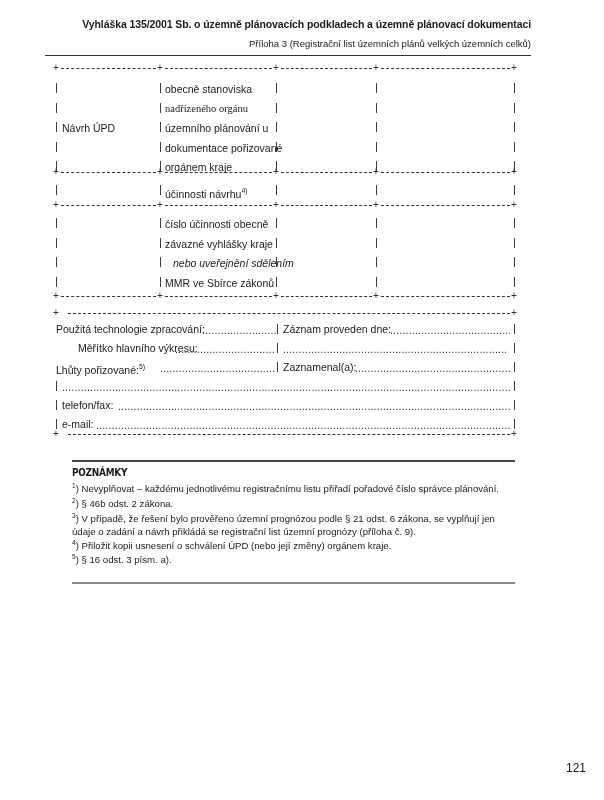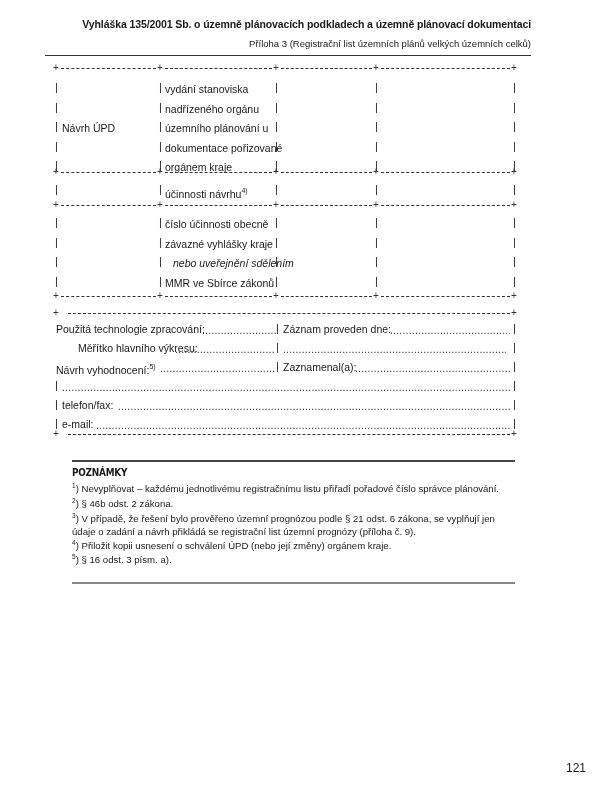--- a/index.html
+++ b/index.html
@@ -37,27 +37,27 @@
       <div style="position: absolute; left: 61px; top: 68px; width: 95px; height: 0px; border-top: 1px dashed rgb(51, 51, 51);"></div>
       <div style="position: absolute; left: 165px; top: 68px; width: 107px; height: 0px; border-top: 1px dashed rgb(51, 51, 51);"></div>
       <div style="position: absolute; left: 281px; top: 68px; width: 91px; height: 0px; border-top: 1px dashed rgb(51, 51, 51);"></div>
       <div style="position: absolute; left: 381px; top: 68px; width: 129px; height: 0px; border-top: 1px dashed rgb(51, 51, 51);"></div>
     </div>
     <div class="pipe" style="left: 55px; top: 81px;">|</div>
     <div class="pipe" style="left: 159px; top: 81px;">|</div>
     <div class="pipe" style="left: 275px; top: 81px;">|</div>
     <div class="pipe" style="left: 375px; top: 81px;">|</div>
     <div class="pipe" style="left: 513px; top: 81px;">|</div>
-    <div class="abs t" style="left: 165px; top: 83px;"><span>vydání stanoviska</span></div>
+    <div class="abs t" style="left: 165px; top: 83px;"><span>obecně stanoviska</span></div>
     <div class="pipe" style="left: 55px; top: 100.6px;">|</div>
     <div class="pipe" style="left: 159px; top: 100.6px;">|</div>
     <div class="pipe" style="left: 275px; top: 100.6px;">|</div>
     <div class="pipe" style="left: 375px; top: 100.6px;">|</div>
     <div class="pipe" style="left: 513px; top: 100.6px;">|</div>
-    <div class="abs t" style="left: 165px; top: 102.6px;"><span>nadřízeného orgánu</span></div>
+    <div class="abs t" style="left: 165px; top: 102.6px; font-family: Liberation Serif, serif;"><span>nadřízeného orgánu</span></div>
     <div class="pipe" style="left: 55px; top: 120.2px;">|</div>
     <div class="pipe" style="left: 159px; top: 120.2px;">|</div>
     <div class="pipe" style="left: 275px; top: 120.2px;">|</div>
     <div class="pipe" style="left: 375px; top: 120.2px;">|</div>
     <div class="pipe" style="left: 513px; top: 120.2px;">|</div>
     <div class="abs t" style="left: 62px; top: 122.2px;"><span>Návrh ÚPD</span></div>
     <div class="abs t" style="left: 165px; top: 122.2px;"><span>územního plánování u</span></div>
     <div class="pipe" style="left: 55px; top: 139.8px;">|</div>
     <div class="pipe" style="left: 159px; top: 139.8px;">|</div>
     <div class="pipe" style="left: 275px; top: 139.8px;">|</div>
@@ -142,21 +142,21 @@
     <div class="abs dots" style="left: 202px; top: 324px; width: 74px; overflow: hidden; color: rgb(51, 51, 51);">........................................................................................................................................................................................................</div>
     <div class="pipe" style="left: 276px; top: 322px;">|</div>
     <div class="abs t" style="left: 283px; top: 323px;"><span>Záznam proveden dne:</span></div>
     <div class="abs dots" style="left: 390px; top: 324px; width: 120px; overflow: hidden; color: rgb(51, 51, 51);">........................................................................................................................................................................................................</div>
     <div class="pipe" style="left: 513px; top: 322px;">|</div>
     <div class="abs t" style="left: 56px; top: 342px; padding-left: 22px;"><span>Měřítko hlavního výkresu:</span></div>
     <div class="abs dots" style="left: 175px; top: 343px; width: 100px; overflow: hidden; color: rgb(51, 51, 51);">........................................................................................................................................................................................................</div>
     <div class="pipe" style="left: 276px; top: 341px;">|</div>
     <div class="abs dots" style="left: 283px; top: 343px; width: 223px; overflow: hidden; color: rgb(51, 51, 51);">........................................................................................................................................................................................................</div>
     <div class="pipe" style="left: 513px; top: 341px;">|</div>
-    <div class="abs t" style="left: 56px; top: 361px;"><span>Návrh vyhodnocení:</span><sup style="font-size: 7px;">5)</sup></div>
+    <div class="abs t" style="left: 56px; top: 361px;"><span>Lhůty pořizované:</span><sup style="font-size: 7px;">5)</sup></div>
     <div class="abs dots" style="left: 160px; top: 362px; width: 116px; overflow: hidden; color: rgb(51, 51, 51);">........................................................................................................................................................................................................</div>
     <div class="pipe" style="left: 276px; top: 360px;">|</div>
     <div class="abs t" style="left: 283px; top: 361px;"><span>Zaznamenal(a):</span></div>
     <div class="abs dots" style="left: 355px; top: 362px; width: 155px; overflow: hidden; color: rgb(51, 51, 51);">........................................................................................................................................................................................................</div>
     <div class="pipe" style="left: 513px; top: 360px;">|</div>
     <div class="pipe" style="left: 55px; top: 379px;">|</div>
     <div class="abs dots" style="left: 62px; top: 381px; width: 448px; overflow: hidden; color: rgb(51, 51, 51);">........................................................................................................................................................................................................</div>
     <div class="pipe" style="left: 513px; top: 379px;">|</div>
     <div class="pipe" style="left: 55px; top: 398px;">|</div>
     <div class="abs t" style="left: 62px; top: 399px;"><span>telefon/fax:</span></div>

